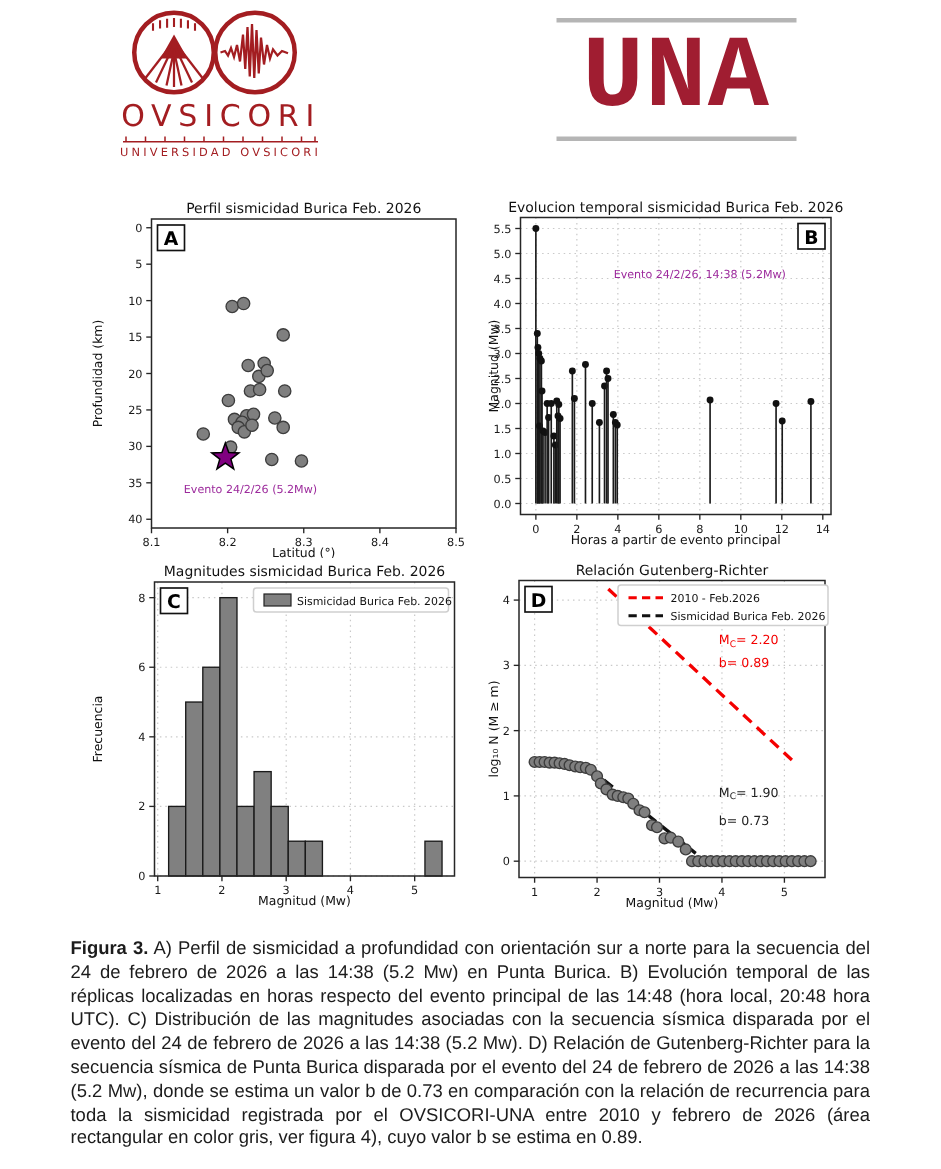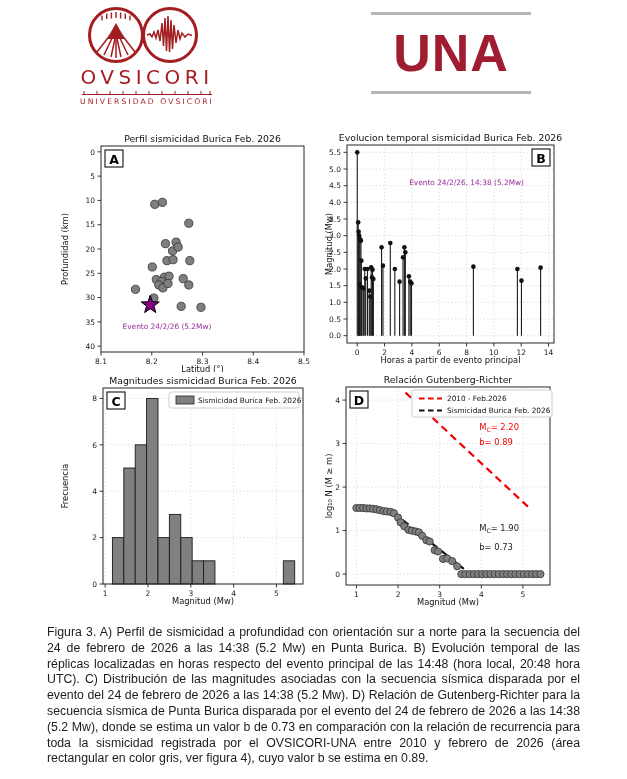--- a/index.html
+++ b/index.html
@@ -3,36 +3,36 @@
 <meta charset="utf-8">
 <style>
   html,body{margin:0;padding:0;background:#fff;}
   .page{position:relative;width:627px;height:779px;background:#ffffff;overflow:hidden;
         font-family:"Liberation Sans",sans-serif;}
   
   .logos{display:flex;justify-content:space-between;align-items:flex-start;
          padding:6px 96px 0 80px;height:102px;box-sizing:border-box;}
   .ovsicori{width:134px;text-align:center;}
   .ovs-name{color:#a31d21;font-family:"DejaVu Sans",sans-serif;font-size:20px;
-            letter-spacing:4.5px;font-weight:500;margin-top:1px;white-space:nowrap;}
+            letter-spacing:4.5px;font-weight:500;margin-top:1px;white-space:nowrap;text-align:right;}
   .ovs-sub{color:#a31d21;font-family:"DejaVu Sans",sans-serif;font-size:7.6px;
            letter-spacing:2.1px;margin-top:1px;white-space:nowrap;}
   .una{width:160px;margin-top:6px;text-align:center;}
   .una-line{height:3px;background:#b5b5b5;}
-  .una-text{font-family:Liberation Sans, sans-serif;font-weight:bold;color:#a01d31;
-            font-size:52px;line-height:76px;letter-spacing:1px;}
+  .una-text{font-family:Liberation Mono, monospace;font-weight:bold;color:#a01d31;
+            font-size:68px;line-height:76px;letter-spacing:1px;}
   
   .figure{margin:30px 0 0 58px;display:grid;grid-template-columns:264px 292px;
           grid-template-rows:240px 240px;}
   .panel{position:relative;}
   svg{display:block;}
   
   .caption{margin:13px 47px 0 47px;width:533px;font-size:12.3px;line-height:15.8px;
            color:#1c1c1c;text-align:justify;}
-  .caption b{font-weight:normal;}
+  .caption b{font-weight:bold;}
 </style>
 </head>
 <body>
 
 <div class="page">
 
   <header class="logos">
     <div class="ovsicori">
       <svg width="134" height="58" viewBox="0 0 134 58">
         <circle cx="36" cy="29" r="26.5" fill="none" stroke="#a31d21" stroke-width="3"></circle>

